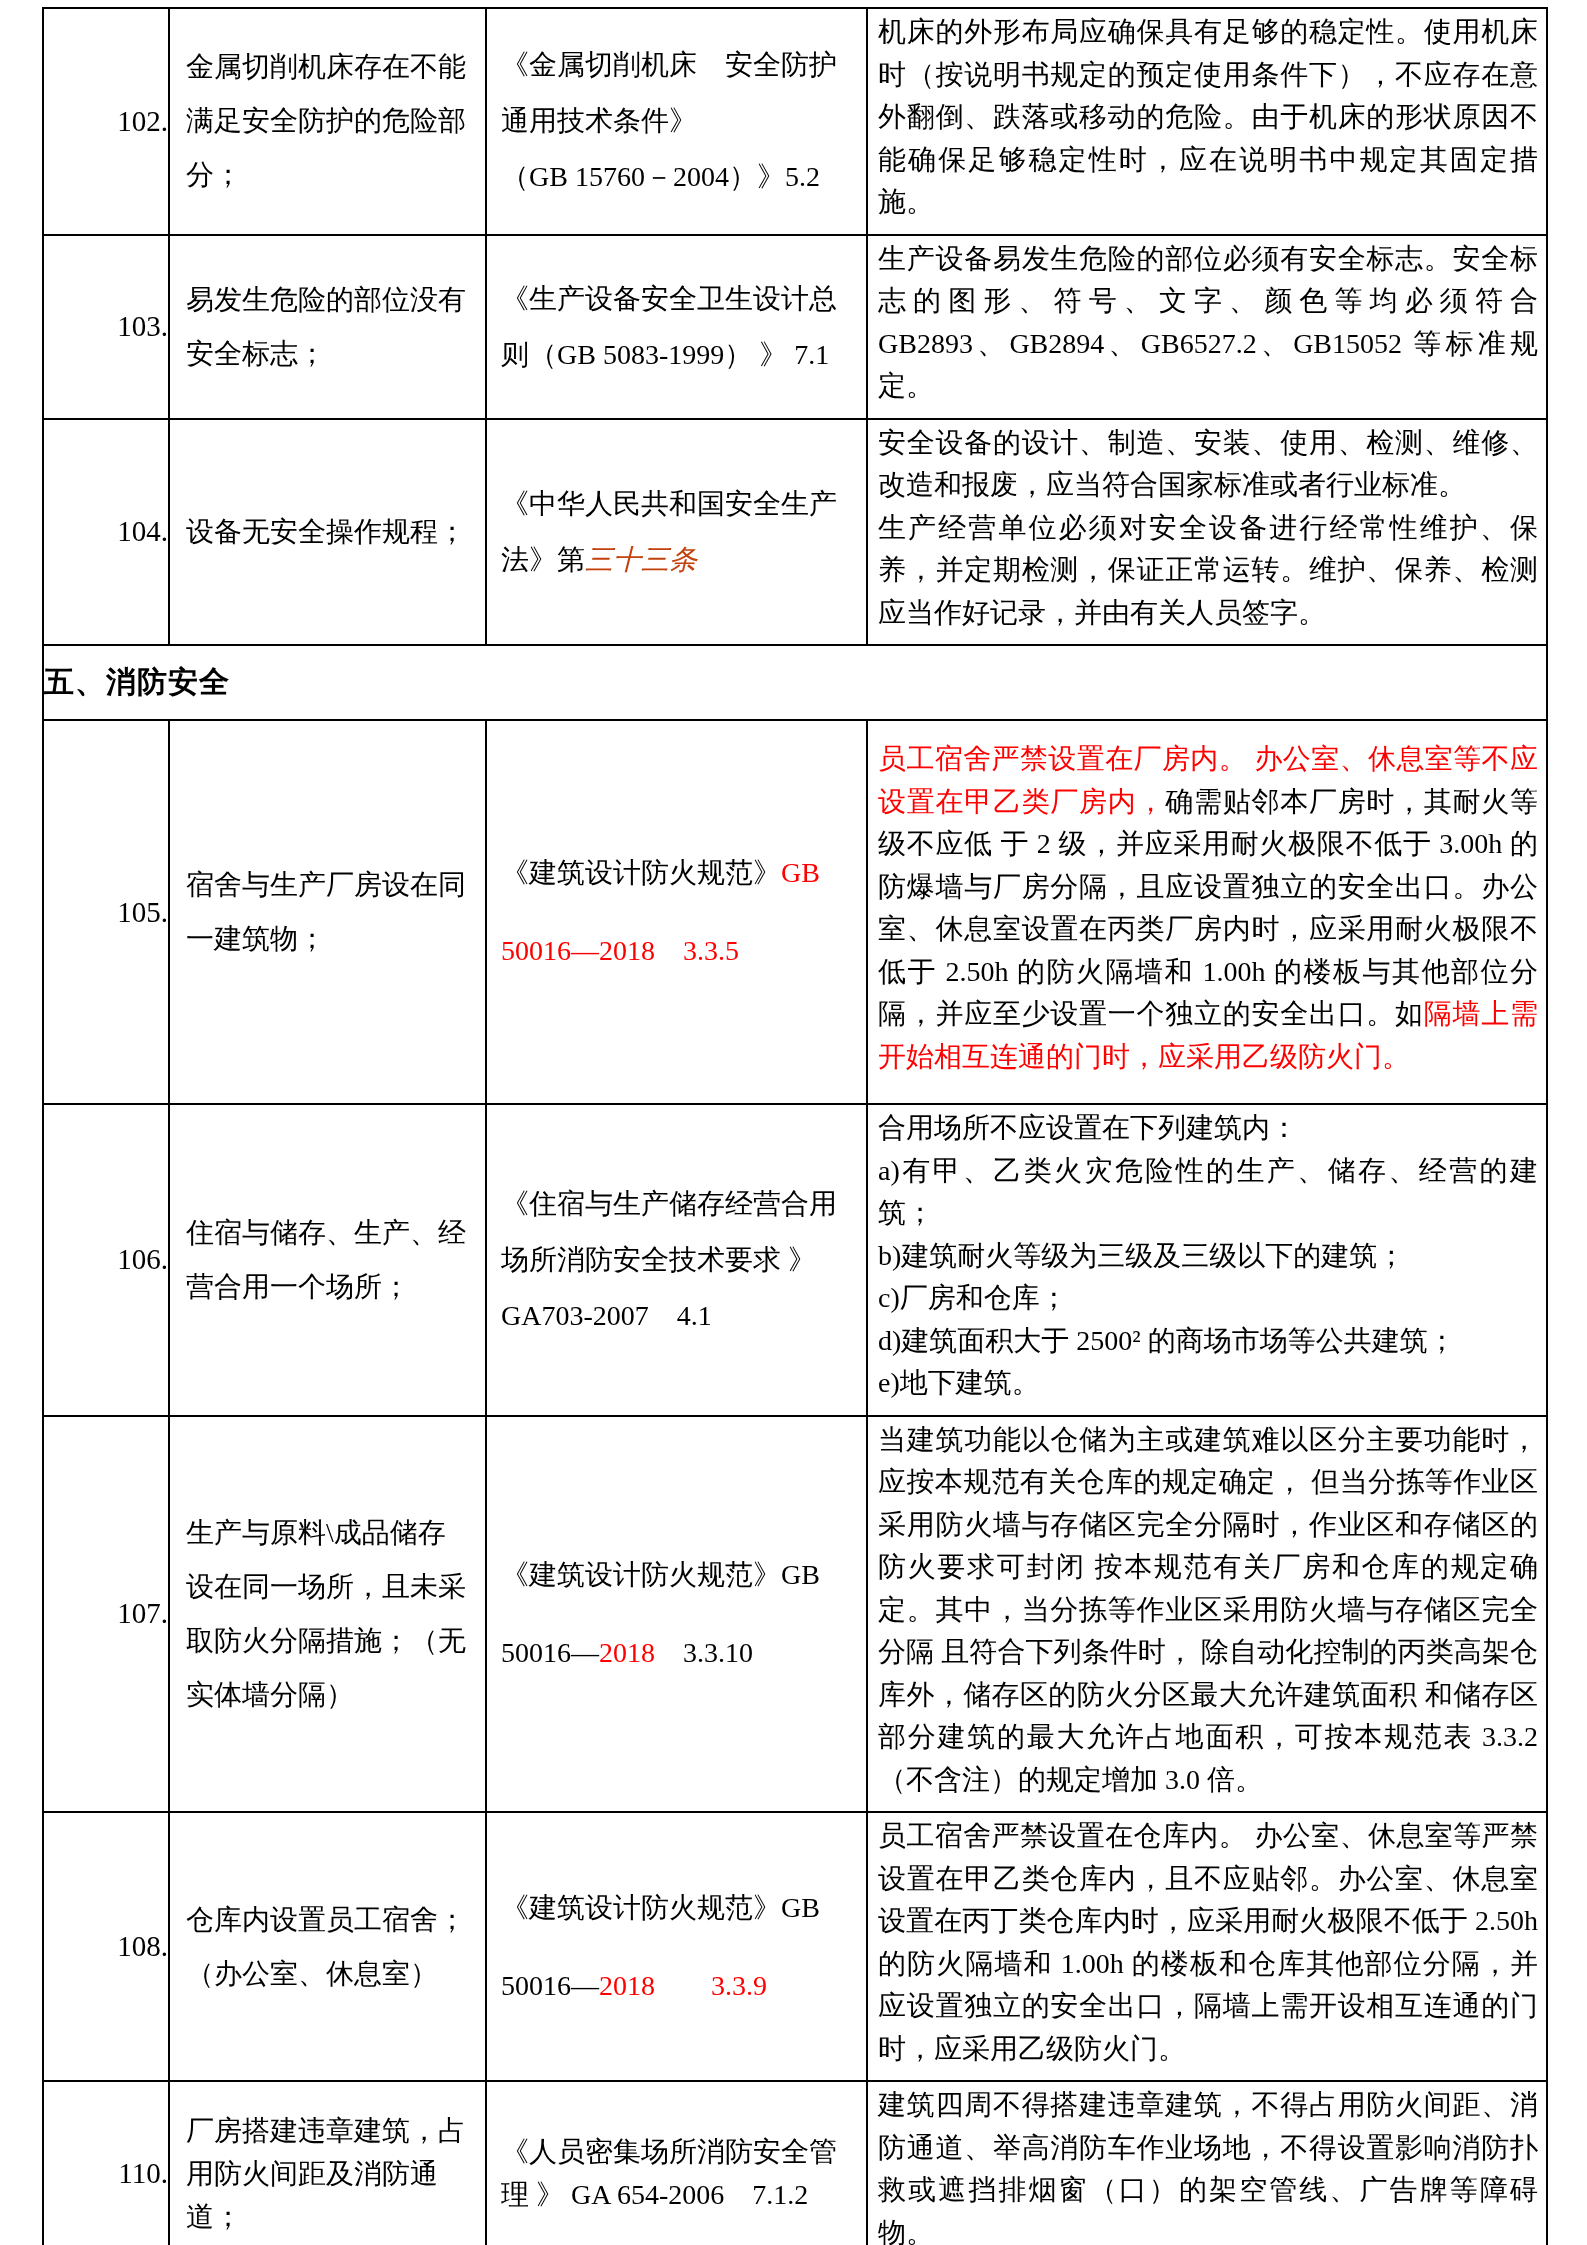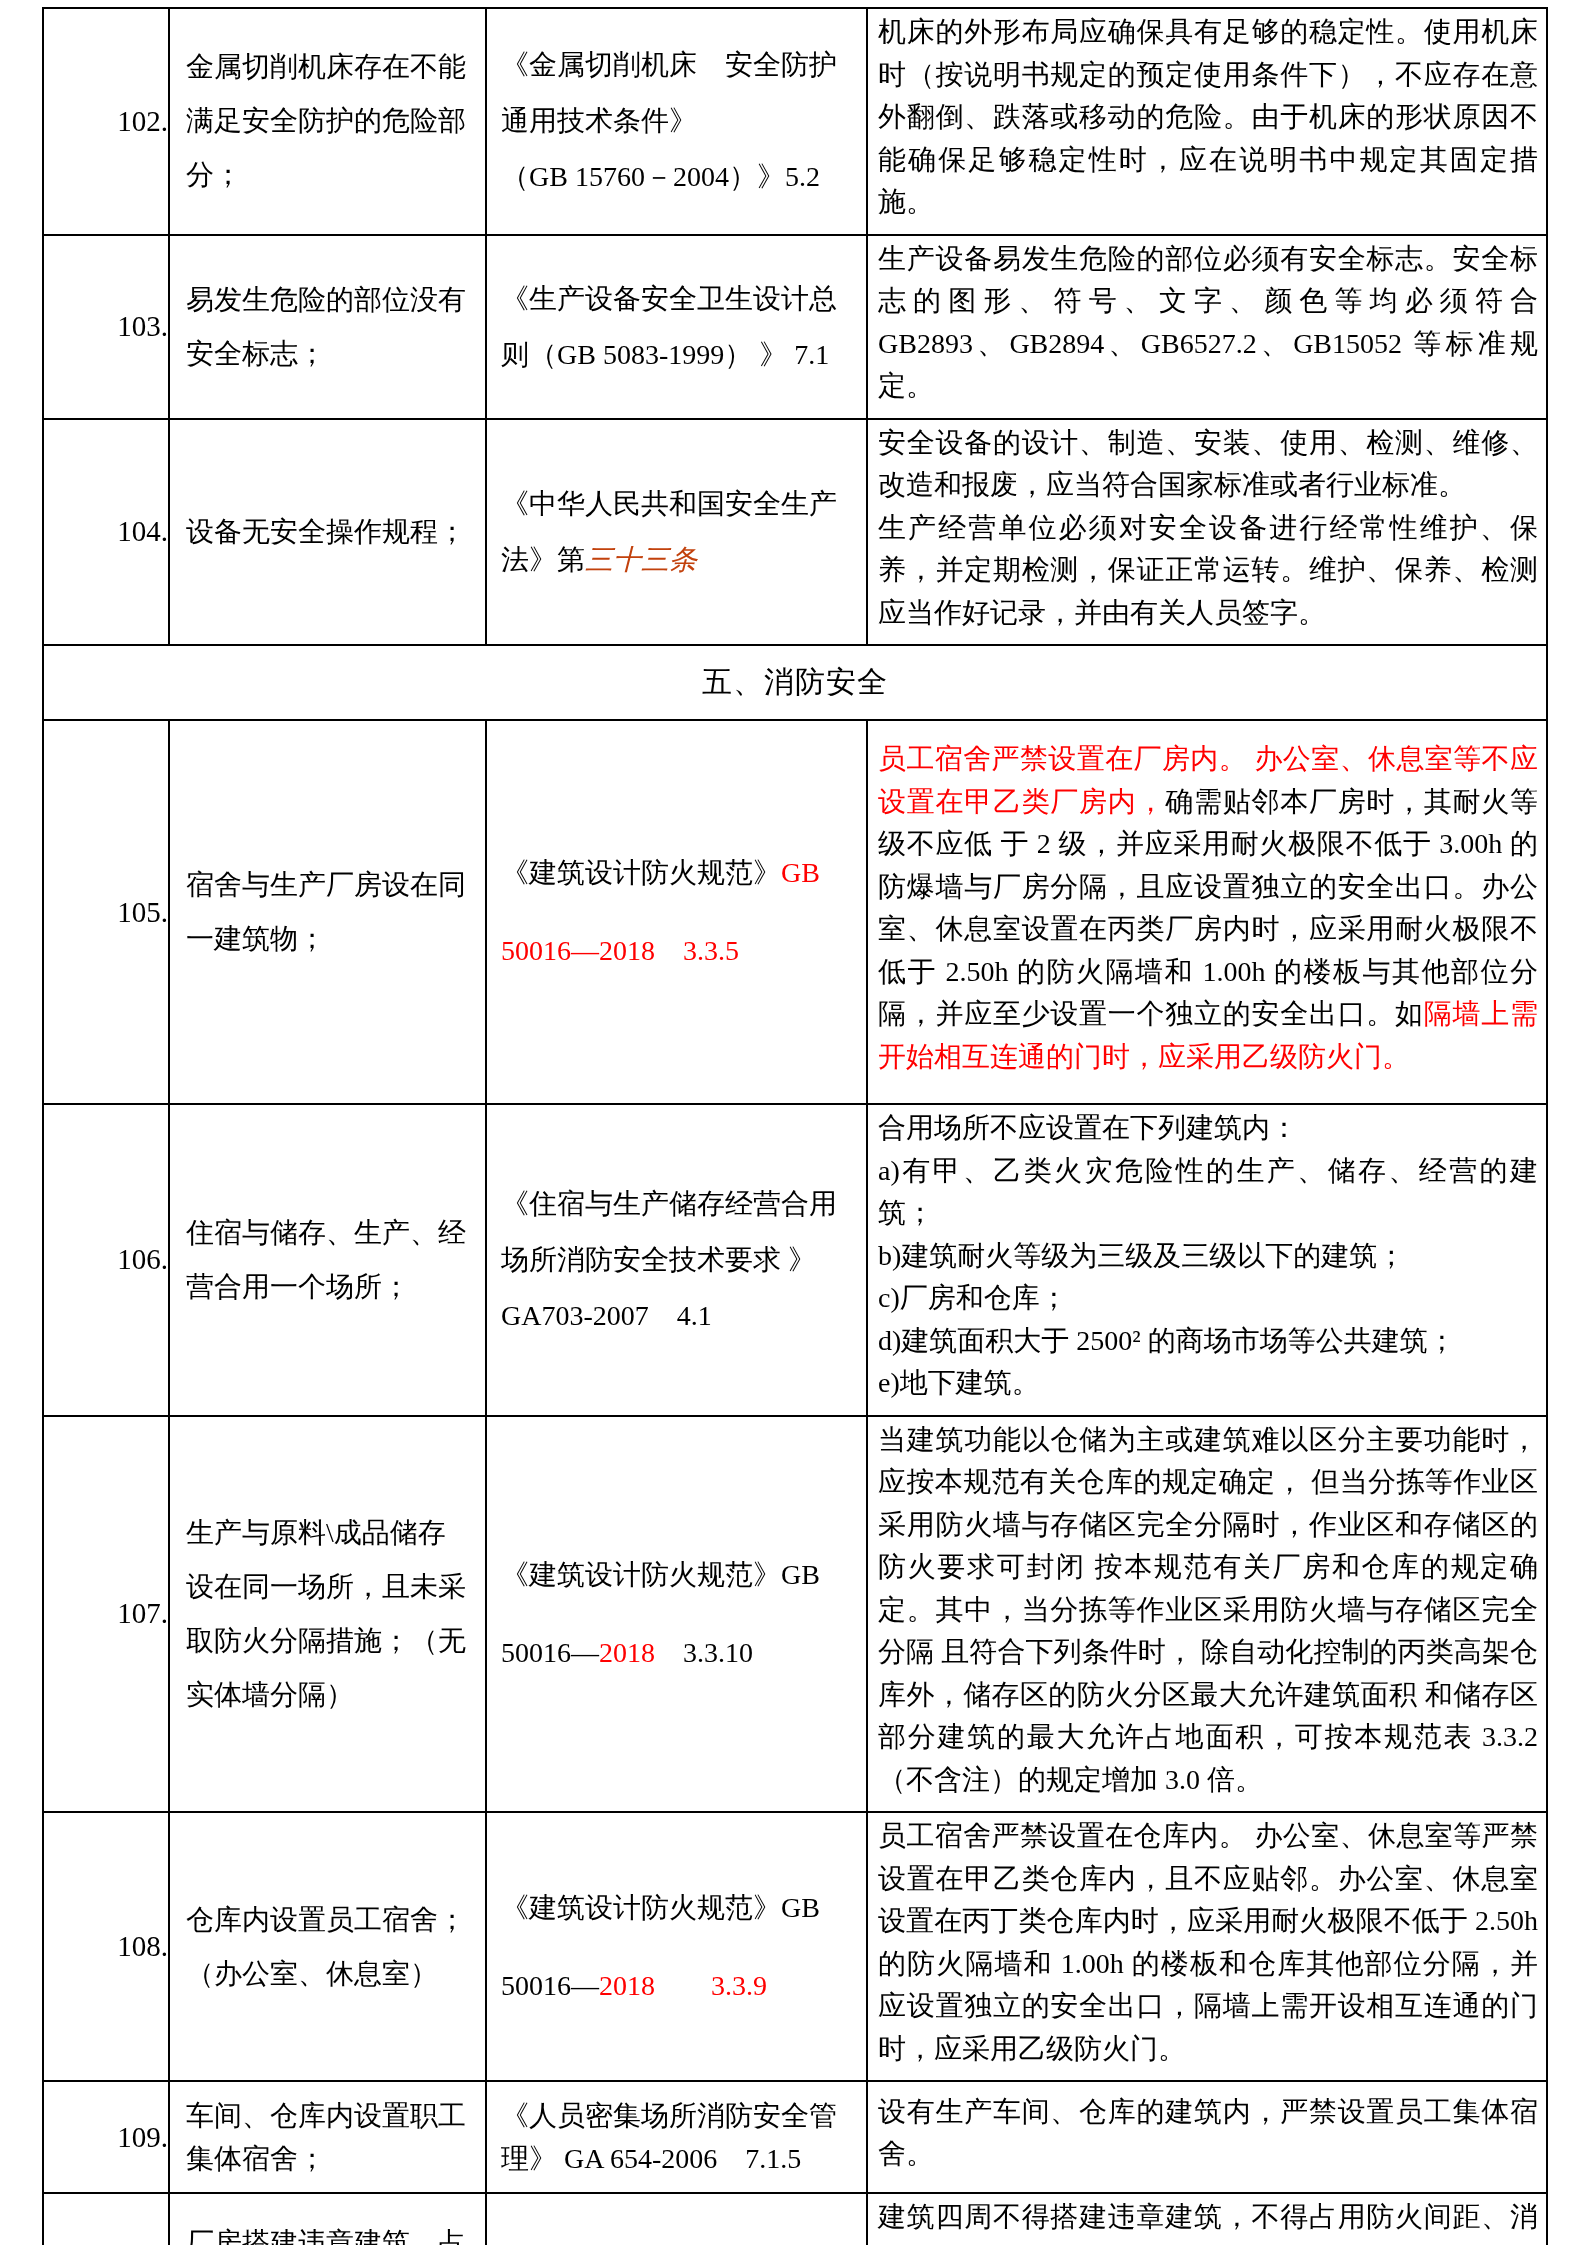--- a/index.html
+++ b/index.html
@@ -27,21 +27,21 @@
   tr.section-row     { height: 75px;  }
   tr[data-row="105"] { height: 384px; }
   tr[data-row="106"] { height: 251px; }
   tr[data-row="107"] { height: 372px; }
   tr[data-row="108"] { height: 254px; }
   tr[data-row="109"] { height: 87px;  }
   tr[data-row="110"] { height: 123px; }
   tr[data-row="105"] .c3, tr[data-row="107"] .c3, tr[data-row="108"] .c3 { line-height: 78px; }
   tr[data-row="109"] .c2, tr[data-row="110"] .c2, tr[data-row="111"] .c2,
   tr[data-row="109"] .c3, tr[data-row="110"] .c3, tr[data-row="111"] .c3 { line-height: 43px; }
-  .section-cell { text-align: center; font-weight: normal; font-size: 30px; letter-spacing: 1px; }
+  .section-cell { text-align: left; font-weight: bold; font-size: 30px; letter-spacing: 1px; }
 </style>
 </head>
 <body>
 
 <table class="doc">
   <colgroup>
     <col style="width:126px">
       <col style="width:317px">
       <col style="width:381px">
       <col style="width:680px">
@@ -109,28 +109,20 @@
     <td class="c4"><span>当建筑功能以仓储为主或建筑难以区分主要功能时，应按本规范有关仓库的规定确定， 但当分拣等作业区采用防火墙与存储区完全分隔时，作业区和存储区的防火要求可封闭 按本规范有关厂房和仓库的规定确定。其中，当分拣等作业区采用防火墙与存储区完全分隔 且符合下列条件时， 除自动化控制的丙类高架仓库外，储存区的防火分区最大允许建筑面积 和储存区部分建筑的最大允许占地面积，可按本规范表 3.3.2（不含注）的规定增加 3.0 倍。</span></td>
   </tr>
       <tr data-row="108">
     <td class="c1">108.</td>
     <td class="c2"><span>仓库内设置员工宿舍；
 （办公室、休息室）</span></td>
     <td class="c3"><span>《建筑设计防火规范》GB
 50016—</span><span style="color: rgb(255, 0, 0);">2018</span><span>　　</span><span style="color: rgb(255, 0, 0);">3.3.9</span></td>
     <td class="c4"><span>员工宿舍严禁设置在仓库内。 办公室、休息室等严禁设置在甲乙类仓库内，且不应贴邻。办公室、休息室设置在丙丁类仓库内时，应采用耐火极限不低于 2.50h 的防火隔墙和 1.00h 的楼板和仓库其他部位分隔，并应设置独立的安全出口，隔墙上需开设相互连通的门 时，应采用乙级防火门。</span></td>
   </tr>
-      <tr data-row="109">
-    <td class="c1">109.</td>
-    <td class="c2"><span>车间、仓库内设置职工
-集体宿舍；</span></td>
-    <td class="c3"><span>《人员密集场所消防安全管
-理》 GA 654-2006　7.1.5</span></td>
-    <td class="c4"><span>设有生产车间、仓库的建筑内，严禁设置员工集体宿舍。</span></td>
-  </tr>
       <tr data-row="110">
     <td class="c1">110.</td>
     <td class="c2"><span>厂房搭建违章建筑，占
 用防火间距及消防通
 道；</span></td>
     <td class="c3"><span>《人员密集场所消防安全管
 理 》 GA 654-2006　7.1.2</span></td>
     <td class="c4"><span>建筑四周不得搭建违章建筑，不得占用防火间距、消防通道、举高消防车作业场地，不得设置影响消防扑救或遮挡排烟窗（口）的架空管线、广告牌等障碍物。</span></td>
   </tr>
     </tbody>

